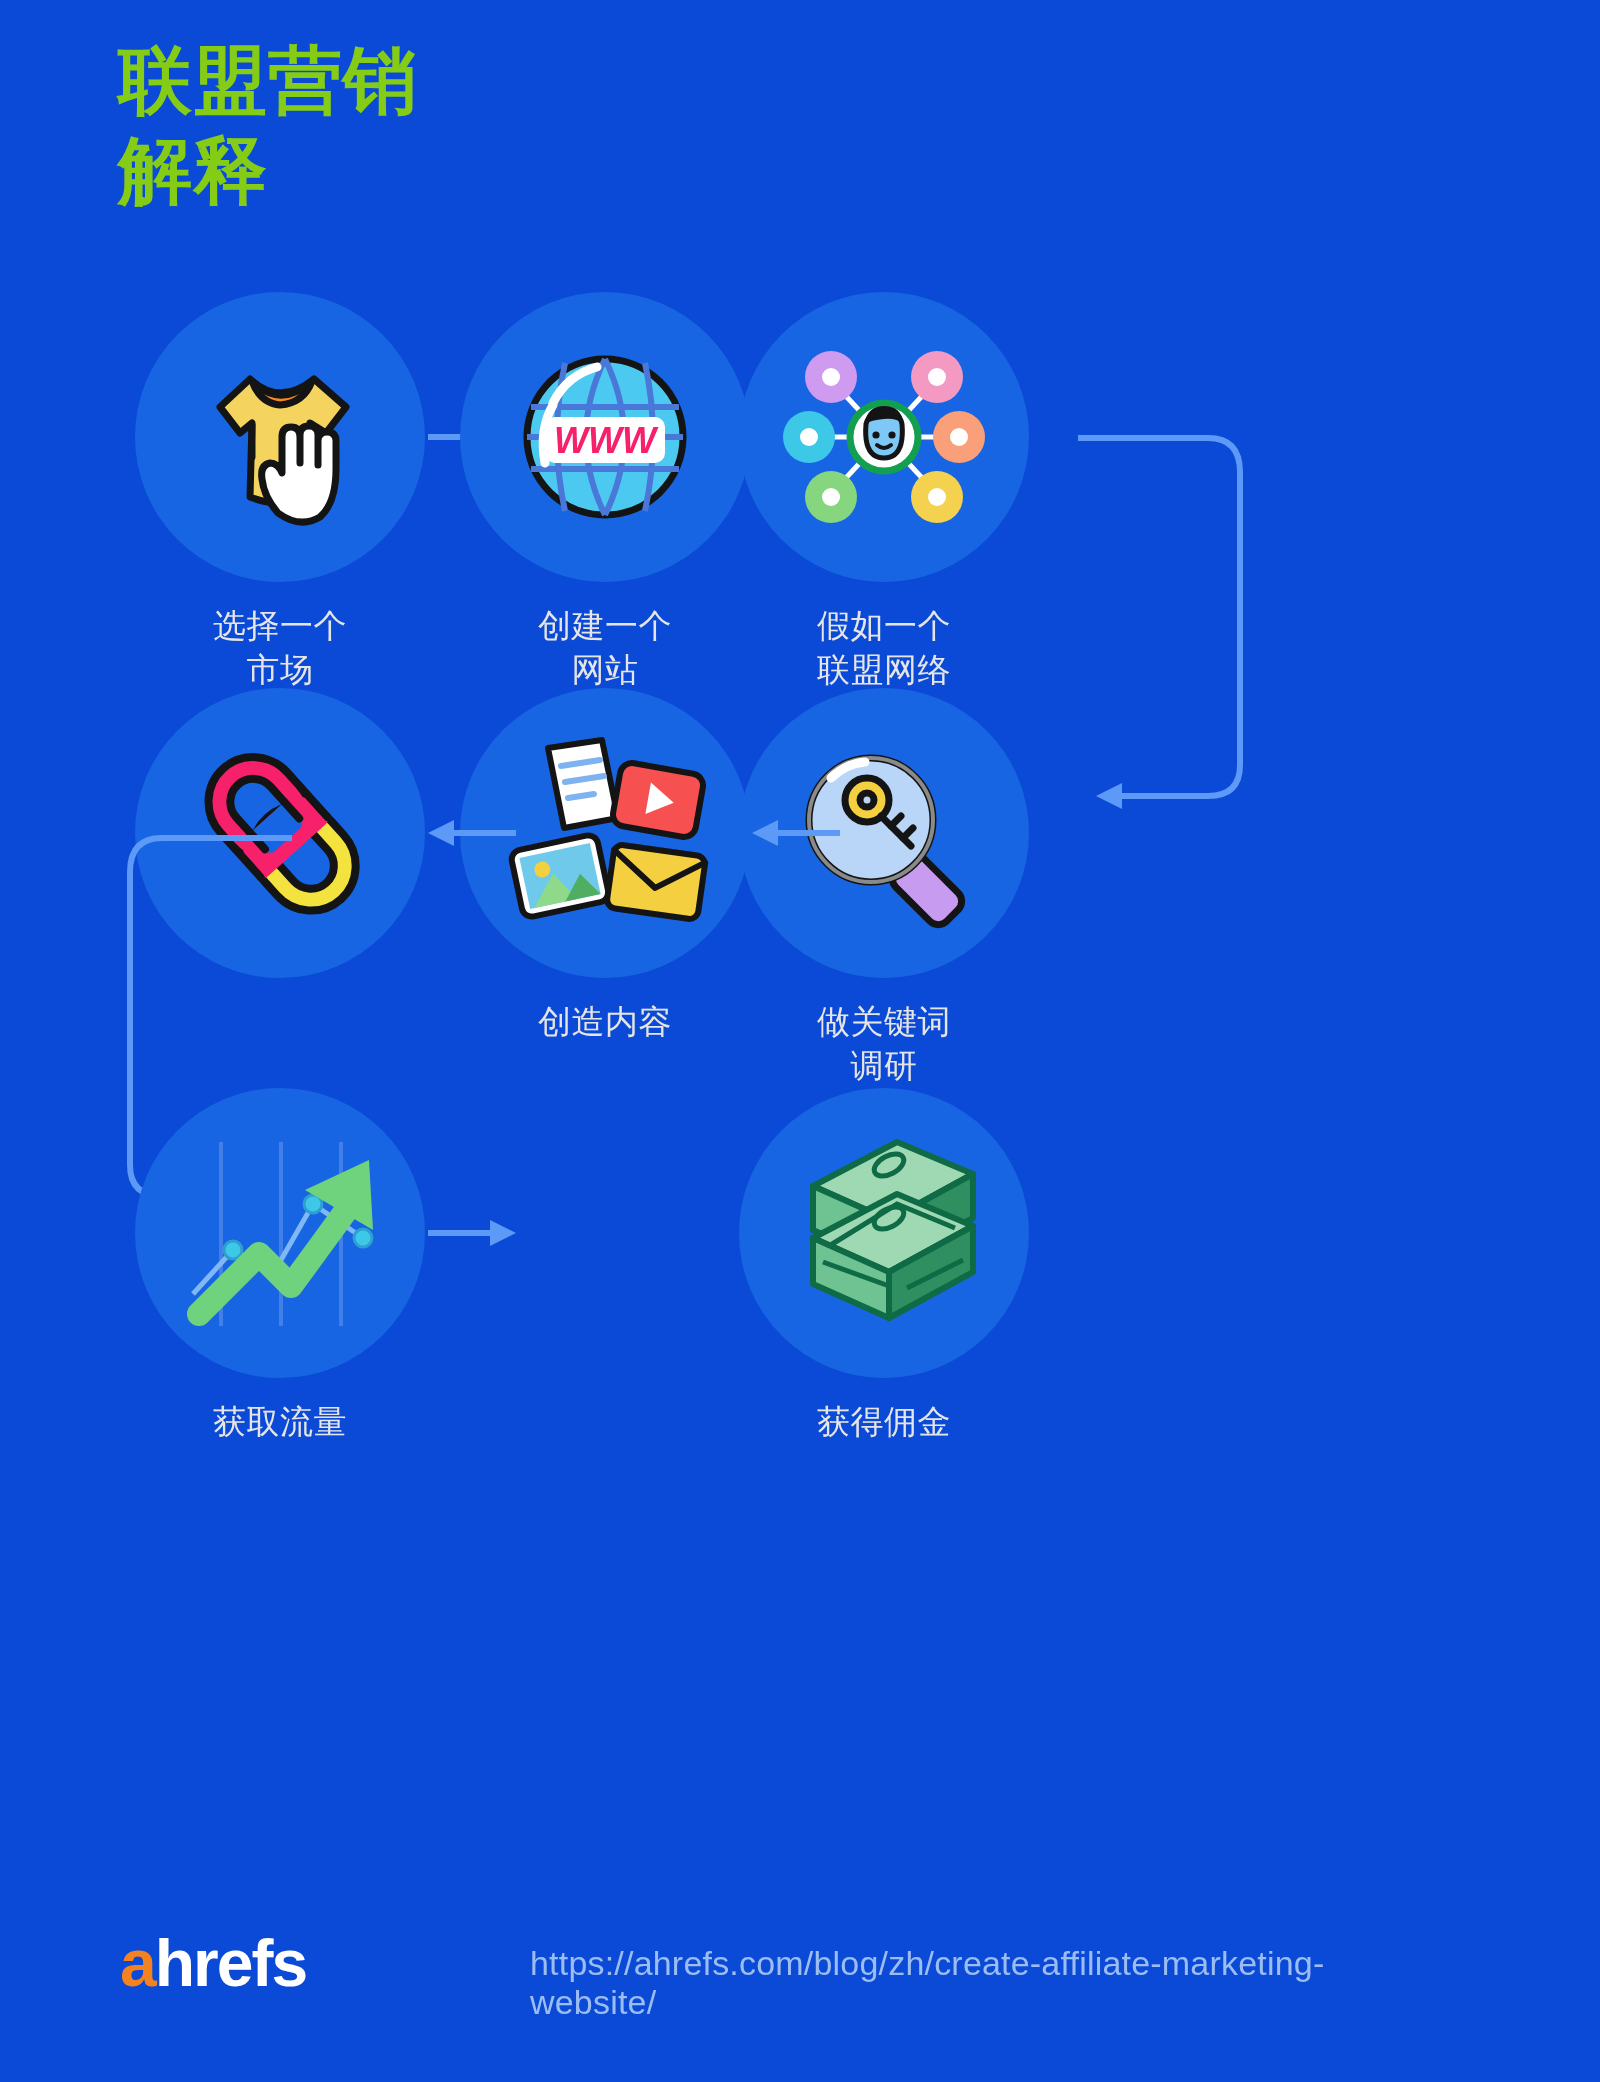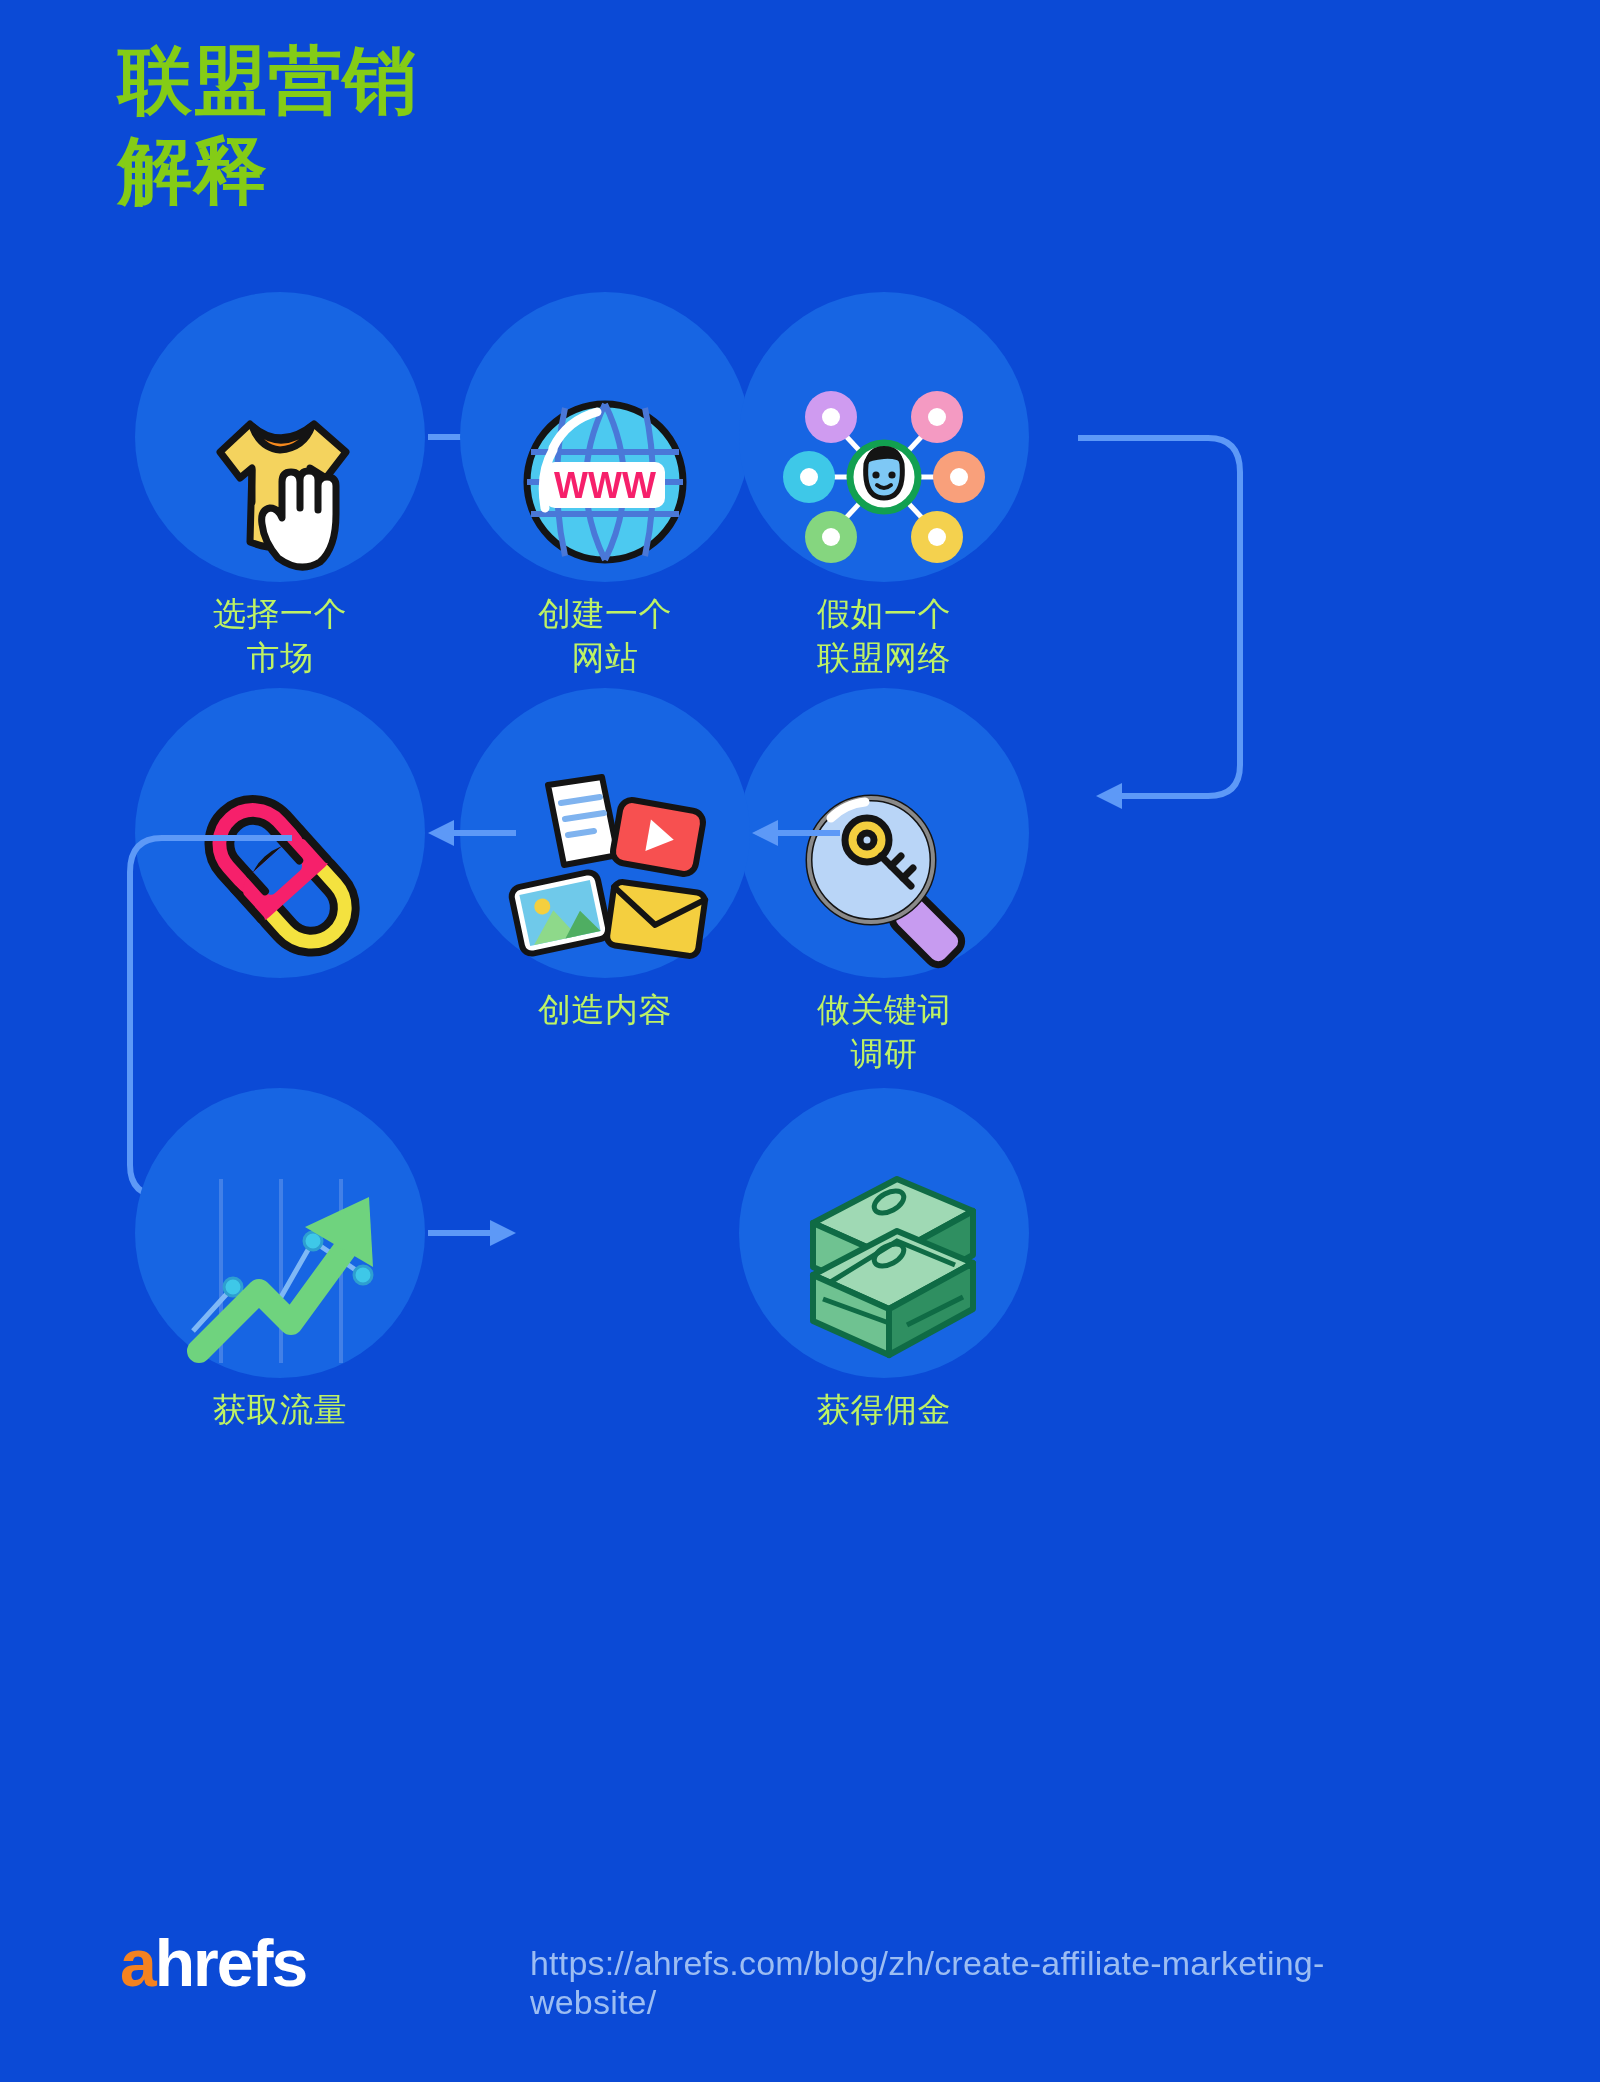--- a/index.html
+++ b/index.html
@@ -33,27 +33,28 @@
     width: 300px;
     text-align: center;
   }
   .bubble {
     position: relative;
     width: 290px; height: 290px;
     margin: 0 auto;
     border-radius: 50%;
     background: #1765e3;
     display: flex;
-    align-items: flex-end;
+    align-items: center;
     justify-content: center;
+    font-style: italic;
   }
   .bubble svg { display:block; }
   .caption {
-    margin-top: 10px;
-    color: #bef264;
+    margin-top: 22px;
+    color: #e5e5e5;
     font-size: 33px;
     line-height: 1.32;
     white-space: pre-line;
     letter-spacing: 0.5px;
   }
 
   
   .r1 { top: 292px; }
   .r2 { top: 688px; }
   .r3 { top: 1088px; }

